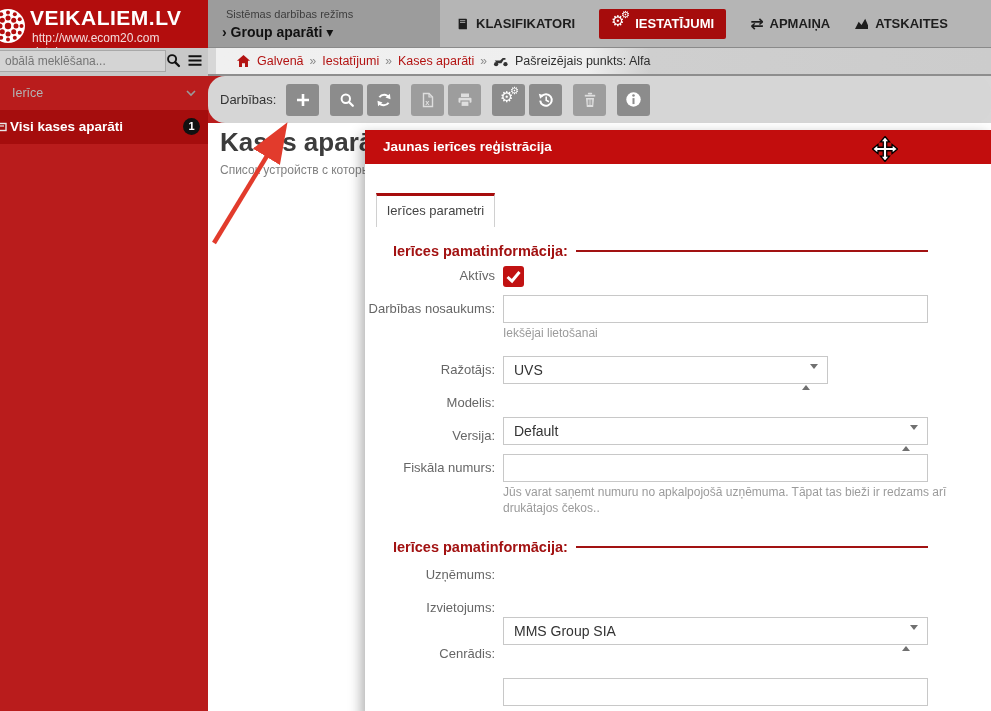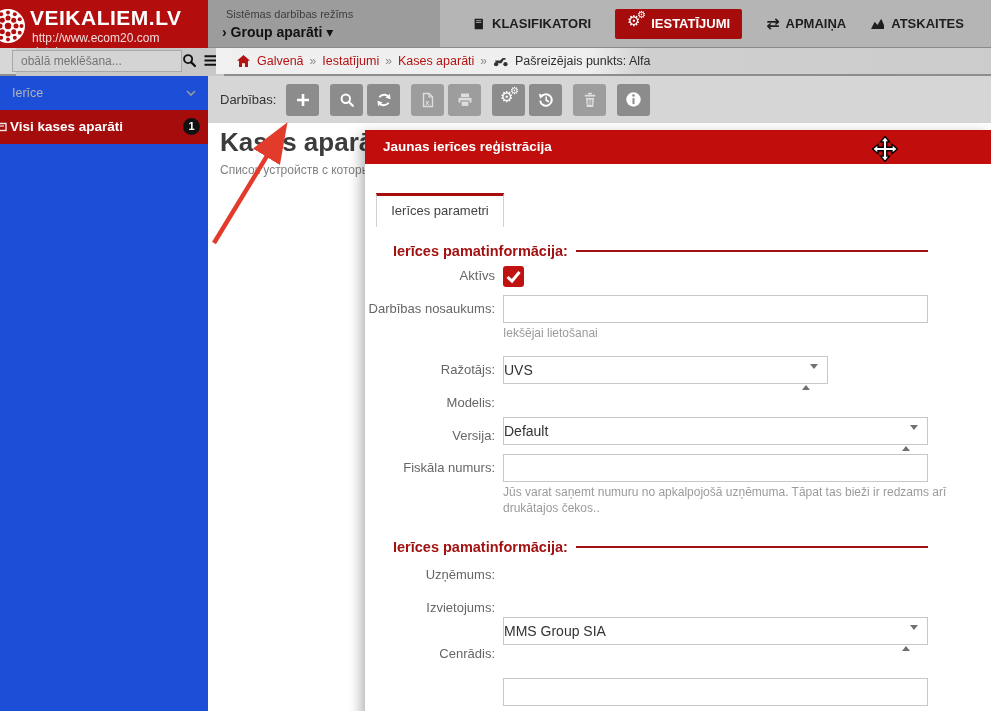--- a/index.html
+++ b/index.html
@@ -8,56 +8,56 @@
   .abs{position:absolute;}
 
   
   .logo-block{left:0;top:0;width:208px;height:48px;background:#b30d0d;overflow:hidden;}
   .logo-title{position:absolute;left:30px;top:6px;color:#fff;font-size:21px;font-weight:bold;letter-spacing:.5px;}
   .logo-sub{position:absolute;left:32px;top:31px;color:rgba(255,255,255,.85);font-size:12px;}
   .mode-block{left:208px;top:0;width:232px;height:48px;background:#9c9c9c;border-bottom:1px solid #8a8a8a;box-sizing:border-box;}
   .mode-label{position:absolute;left:18px;top:8px;font-size:11px;color:#3d3d3d;}
   .mode-value{position:absolute;left:14px;top:24px;font-size:14px;font-weight:bold;color:#111;}
   .nav-block{left:440px;top:0;right:0;height:48px;background:#b5b5b5;border-bottom:1px solid #8a8a8a;
-             box-sizing:border-box;display:flex;align-items:center;gap:24px;padding-left:32px;}
+             box-sizing:border-box;display:flex;align-items:center;gap:24px;padding-left:16px;}
   .nav-item{display:flex;align-items:center;gap:6px;font-size:13px;font-weight:bold;color:#1e1e1e;cursor:pointer;}
   .nav-item.active{background:#a60c0c;color:#fff;padding:7px 12px;border-radius:2px;}
   .gear-wrap{position:relative;display:inline-block;width:18px;height:16px;}
   .gear-main{position:absolute;left:0;top:-3px;font-size:15px;line-height:16px;}
   .gear-small{position:absolute;right:-1px;top:-6px;font-size:10px;line-height:10px;}
   .exch{font-size:16px;font-weight:bold;line-height:14px;}
 
   
   .crumb-row{left:0;top:48px;right:0;height:26px;border-bottom:2px solid #8e8e8e;box-sizing:content-box;}
-  .search-strip{position:absolute;left:16px;top:0;width:208px;height:34px;background:#c8c8c8;}
+  .search-strip{position:absolute;left:0;top:0;width:208px;height:34px;background:#c8c8c8;}
   .search-input{position:absolute;left:-4px;top:2px;width:160px;height:20px;border:1px solid #a8a8a8;
                 background:#d4d4d4;font-size:12px;color:#6f6f6f;padding:0 0 0 8px;outline:none;
                 font-family:"Liberation Sans",sans-serif;}
   .search-mag{position:absolute;left:166px;top:5px;}
   .search-burger{position:absolute;left:187px;top:6px;}
   .crumb-strip{position:absolute;left:208px;top:0;right:0;height:26px;
                background:linear-gradient(to right,#f0f0f0 0%,#efefef 48%,#cfcfcf 56%,#cccccc 100%);
                display:flex;align-items:center;gap:6px;padding-left:20px;font-size:12.5px;margin-left:8px;}
   .crumb-link{color:#b31312;cursor:pointer;}
   .crumb-sep{color:#8a8a8a;font-size:12px;}
   .crumb-cur{color:#2e2e2e;}
 
   
-  .sidebar{left:0;top:76px;width:250px;bottom:0;background:#1d4ed8;overflow:hidden;}
+  .sidebar{left:0;top:76px;width:250px;bottom:0;background:#b91c1c;overflow:hidden;}
   .side-head{position:absolute;left:0;top:0;width:208px;height:34px;color:#b3b3b3;font-size:12.5px;
              line-height:34px;padding-left:12px;box-sizing:border-box;cursor:pointer;}
   .side-chevron{position:absolute;right:12px;top:14px;}
   .side-item{position:absolute;left:0;top:34px;width:208px;height:34px;background:#a50d0d;color:#fff;
              font-size:13.5px;font-weight:bold;line-height:34px;padding-left:10px;box-sizing:border-box;cursor:pointer;}
   .side-item-icon{position:absolute;left:-5px;top:11px;}
   .side-badge{position:absolute;right:8px;top:8px;width:17px;height:17px;border-radius:50%;background:#111;
               color:#fff;font-size:11px;font-weight:bold;text-align:center;line-height:17px;}
 
   
-  .toolbar{left:208px;top:76px;right:0;height:47px;background:#d6d6d6;display:flex;align-items:center;padding-left:12px;box-sizing:border-box;}
+  .toolbar{left:208px;top:76px;right:0;height:47px;background:#d6d6d6;display:flex;align-items:center;padding-left:12px;box-sizing:border-box;border-radius:17px;}
   .toolbar-label{font-size:13px;color:#333;margin-right:6px;}
   .tbtn{width:33px;height:32px;border-radius:3px;background:#8c8c8c;border:none;display:flex;align-items:center;
         justify-content:center;cursor:pointer;margin-left:4px;padding:0;}
   .tbtn.grp{margin-left:11px;}
   .tbtn.disabled{background:#9d9d9d;}
   .tbtn .tgear{color:#fff;}
 
   
   .content{left:208px;top:123px;right:0;bottom:0;background:#ffffff;overflow:hidden;}
   .page-title{position:absolute;left:12px;top:4px;font-size:26px;font-weight:bold;color:#3c3c3c;white-space:nowrap;}
@@ -70,32 +70,32 @@
   .grid td .cb{background:#d2d2d2;}
   .carets{position:absolute;right:8px;top:10px;}
   .caret-up{width:0;height:0;border-left:5px solid transparent;border-right:5px solid transparent;border-bottom:6px solid #e8e8e8;margin-bottom:2px;}
   .caret-down{width:0;height:0;border-left:5px solid transparent;border-right:5px solid transparent;border-top:6px solid #000;}
 
   
   .modal{left:365px;top:130px;width:626px;height:590px;background:#fff;z-index:40;
          box-shadow:-4px 4px 12px rgba(0,0,0,.3);}
   .modal-head{position:absolute;left:0;top:0;right:0;height:34px;background:#c20d0d;cursor:move;}
   .modal-title{position:absolute;left:18px;top:0;line-height:34px;color:#fff;font-size:13.5px;font-weight:bold;}
-  .tab{position:absolute;left:11px;top:63px;width:128px;height:34px;background:#fff;border-top:3px solid #a60c0c;
+  .tab{position:absolute;left:11px;top:63px;width:119px;height:34px;background:#fff;border-top:3px solid #a60c0c;
        border-left:1px solid #d0d0d0;border-right:1px solid #d0d0d0;box-sizing:border-box;text-align:center;
        line-height:29px;font-size:13px;color:#444;cursor:pointer;}
   .msection{position:absolute;left:28px;width:535px;height:16px;display:flex;align-items:center;gap:8px;
             color:#a21212;font-weight:bold;font-size:14.5px;}
   .msection .line{flex:1;height:0;border-top:2px solid #a21212;}
   .flabel{position:absolute;left:0;width:130px;height:28px;line-height:28px;text-align:right;color:#666;font-size:13px;}
   .fctl{position:absolute;left:138px;height:28px;box-sizing:border-box;}
   .tinput{width:425px;height:28px;border:1px solid #c8c8c8;background:#fff;box-sizing:border-box;padding:0 8px;
           font-size:14px;color:#333;outline:none;font-family:"Liberation Sans",sans-serif;}
   .fselect{border:1px solid #c8c8c8;background:#fff;font-size:14px;color:#333;line-height:26px;
-           padding-left:0;cursor:pointer;position:relative;}
+           padding-left:10px;cursor:pointer;position:relative;}
   .fselect.wide{width:425px;}
   .fselect.narrow{width:325px;}
   .stepper{position:absolute;right:9px;top:7px;}
   .st-up{width:0;height:0;border-left:4.5px solid transparent;border-right:4.5px solid transparent;border-bottom:5.5px solid #707070;margin-bottom:2.5px;}
   .st-down{width:0;height:0;border-left:4.5px solid transparent;border-right:4.5px solid transparent;border-top:5.5px solid #707070;}
   .fhint{position:absolute;left:138px;font-size:12px;color:#9b9b9b;line-height:1.3;}
   .chk{position:absolute;left:138px;width:21px;height:21px;background:#c11212;border-radius:3px;cursor:pointer;}
 
   
   .annot{position:absolute;left:0;top:0;z-index:55;pointer-events:none;}

